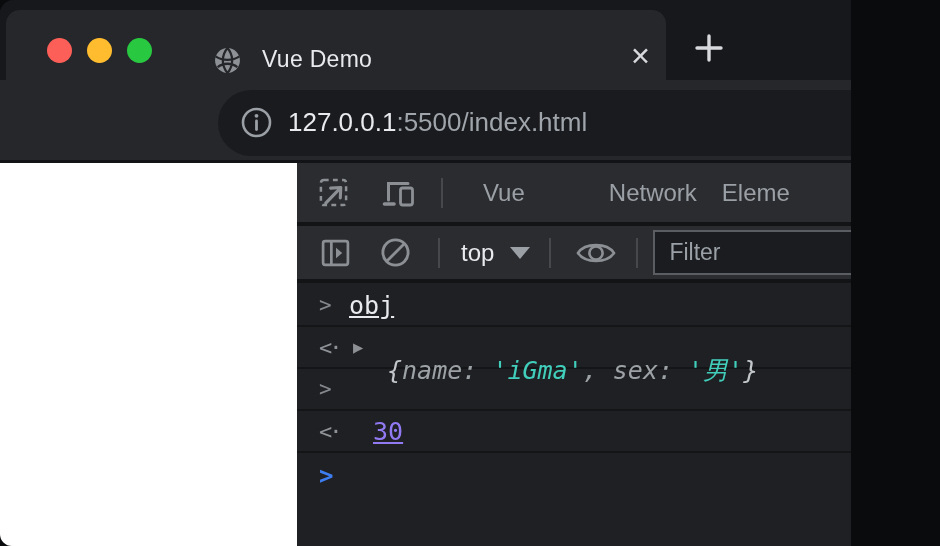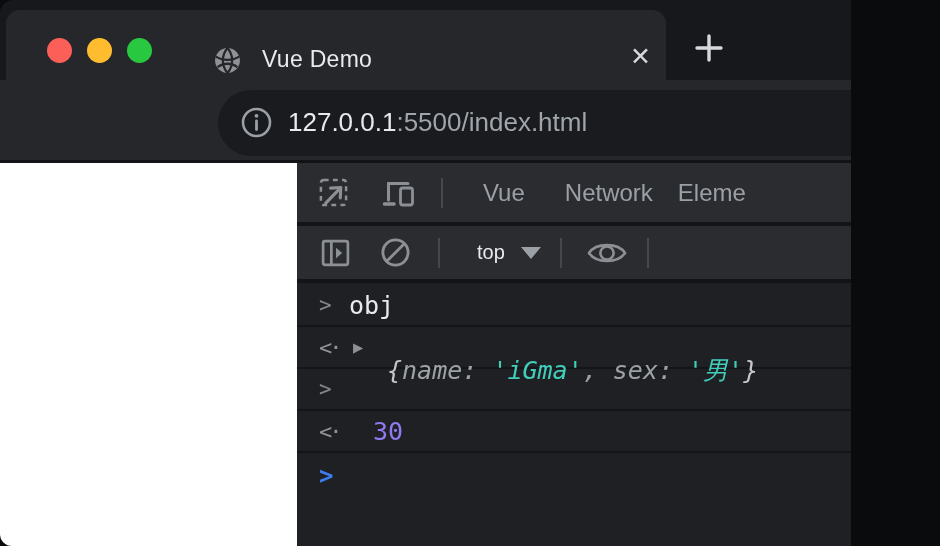--- a/index.html
+++ b/index.html
@@ -43,36 +43,36 @@
   .dt-icon{flex:none;}
   .vsep{flex:none;width:2px;height:30px;background:#46484b;}
   .dt-tab-label{flex:none;font-size:24px;color:#9aa0a6;white-space:nowrap;}
   .console-tab{flex:none;margin-left:24px;width:152px;height:100%;background:#000;
     display:flex;align-items:center;justify-content:center;}
   .console-tab span{font-size:24px;color:#f1f3f4;}
 
   
   .dt-toolbar{height:53px;flex:none;background:#2b2c2f;border-bottom:4px solid #131416;
     display:flex;align-items:center;padding-left:23px;overflow:hidden;}
-  .ctx-label{font-size:20px;color:#e8eaed;margin-left:37px;}
+  .ctx-label{font-size:24px;color:#e8eaed;margin-left:21px;}
   .dd-triangle{width:0;height:0;border-left:10px solid transparent;border-right:10px solid transparent;
     border-top:12px solid #9aa0a6;margin-left:16px;}
   .filter-input{flex:1;min-width:0;height:45px;margin-left:15px;background:#1b1c1f;
     border:2px solid #5a5d61;border-right:none;box-sizing:border-box;color:#dde0e3;
     font-size:23px;font-family:"Liberation Sans",sans-serif;padding:0 14px;outline:none;}
   .filter-input::placeholder{color:#9aa0a6;}
 
   
   .console{flex:1;font-family:"DejaVu Sans Mono",monospace;font-size:25px;color:#e8eaed;padding-top:2px;}
   .crow{height:40px;border-bottom:2px solid #141517;display:flex;align-items:center;padding-left:22px;}
   .crow.prompt-row{border-bottom:none;height:46px;}
   .cicon{flex:none;width:28px;font-size:22px;color:#8f9398;letter-spacing:-3px;}
   .cmd-chevron{flex:none;width:28px;font-size:21px;color:#84888d;}
   .expander{flex:none;width:22px;margin-left:6px;font-size:17px;color:#8d9094;font-style:normal;}
-  .ctext{margin-left:2px;white-space:pre;}
+  .ctext{margin-left:2px;white-space:pre;text-decoration:underline;}
   .preview{font-style:italic;color:#9da2a6;margin-left:12px;white-space:pre;margin-top:46px;}
   .brace{color:#c3c7cb;}
   .str{color:#41cfbc;}
   .gold{color:#e2c169;}
   .purple{color:#9179f2;margin-left:26px;}
   .log-text{margin-left:30px;color:#d6dade;white-space:pre;}
   .prompt-chevron{flex:none;font-size:24px;font-weight:600;color:#3d7df0;}
   svg{display:block;}
 </style>
 </head>
@@ -147,21 +147,21 @@
         </span>
         <span class="dt-icon" style="margin-right:24px;">
           <svg viewBox="0 0 36 32" width="36" height="32">
             <path d="M3.5 27 H13" stroke="#8c9095" stroke-width="3.6" stroke-linecap="round"></path>
             <path d="M7.5 23 V6.5 H27" stroke="#8c9095" stroke-width="3" fill="none" stroke-linecap="round"></path>
             <rect x="19.5" y="11" width="12" height="17" rx="2.2" fill="#2b2c2f" stroke="#8c9095" stroke-width="2.8"></rect>
           </svg>
         </span>
         <span class="vsep"></span>
         <span class="dt-tab-label" style="margin-left:40px;">Vue</span>
-        <span class="dt-tab-label" style="margin-left:40px;">Network</span>
+        <span class="dt-tab-label" style="margin-left:84px;">Network</span>
         <span class="dt-tab-label" style="margin-left:25px;">Eleme</span>
       </div>
 
       <div class="dt-toolbar">
         <span class="dt-icon" style="margin-right:28px;">
           <svg viewBox="0 0 30 30" width="31" height="31">
             <rect x="3" y="4" width="24" height="23" rx="2" fill="none" stroke="#8c9095" stroke-width="2.6"></rect>
             <path d="M11 4 V27" stroke="#8c9095" stroke-width="2.6"></path>
             <path d="M15.5 10.5 L21.5 15.5 L15.5 20.5 Z" fill="#8c9095"></path>
           </svg>
@@ -176,20 +176,21 @@
         <span class="ctx-label">top</span>
         <span class="dd-triangle"></span>
         <span class="vsep" style="margin-left:19px;"></span>
         <span class="dt-icon" style="margin-left:24px;">
           <svg viewBox="0 0 42 30" width="42" height="30">
             <path d="M3 15 C10 4.5, 32 4.5, 39 15 C32 25.5, 10 25.5, 3 15 Z" fill="none" stroke="#8c9095" stroke-width="2.6"></path>
             <circle cx="21" cy="15" r="6.6" fill="none" stroke="#8c9095" stroke-width="2.6"></circle>
           </svg>
         </span>
         <span class="vsep" style="margin-left:19px;"></span>
+        <input class="filter-input" type="text" placeholder="Filter" style="">
       </div>
 
       <div class="console">
 
         <div class="crow">
           <span class="cmd-chevron">&gt;</span>
           <span class="ctext">obj</span>
         </div>
 
         <div class="crow">

